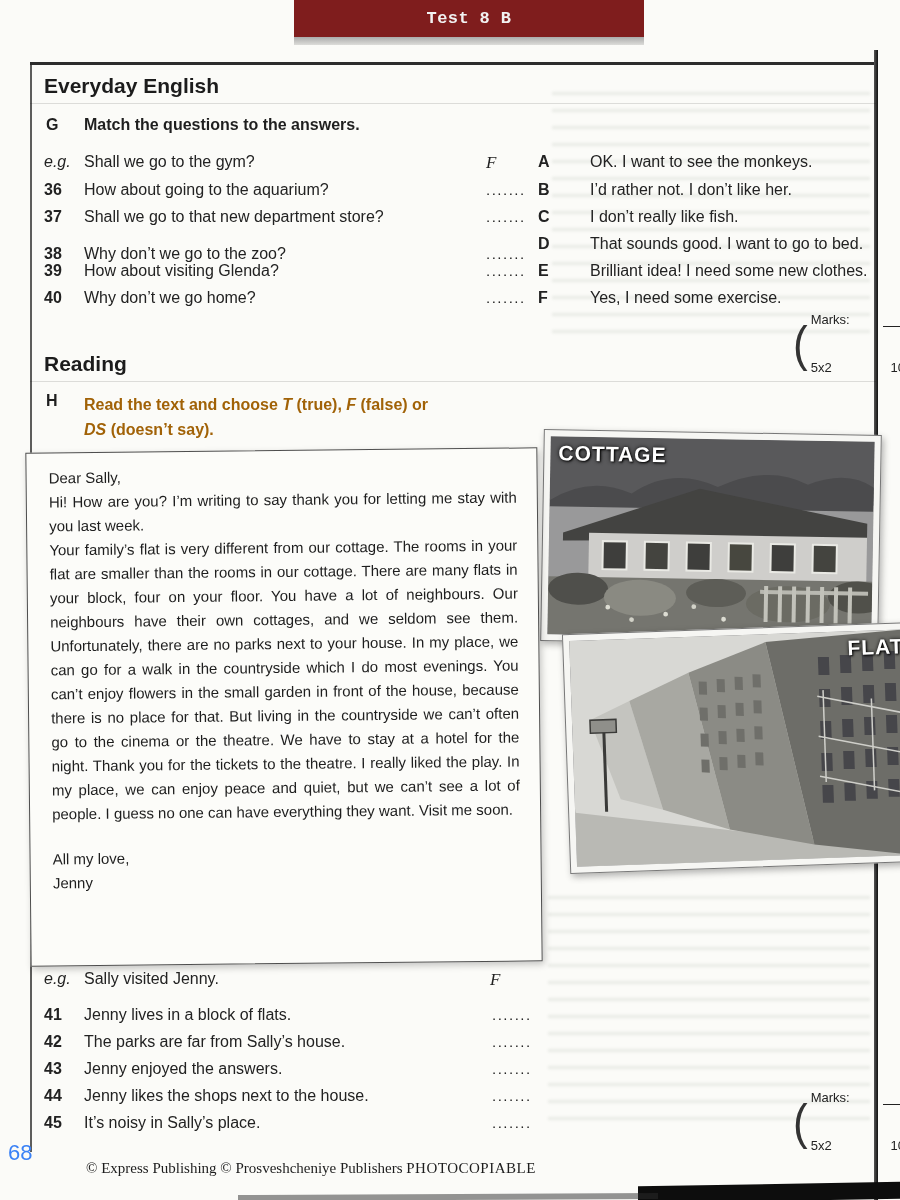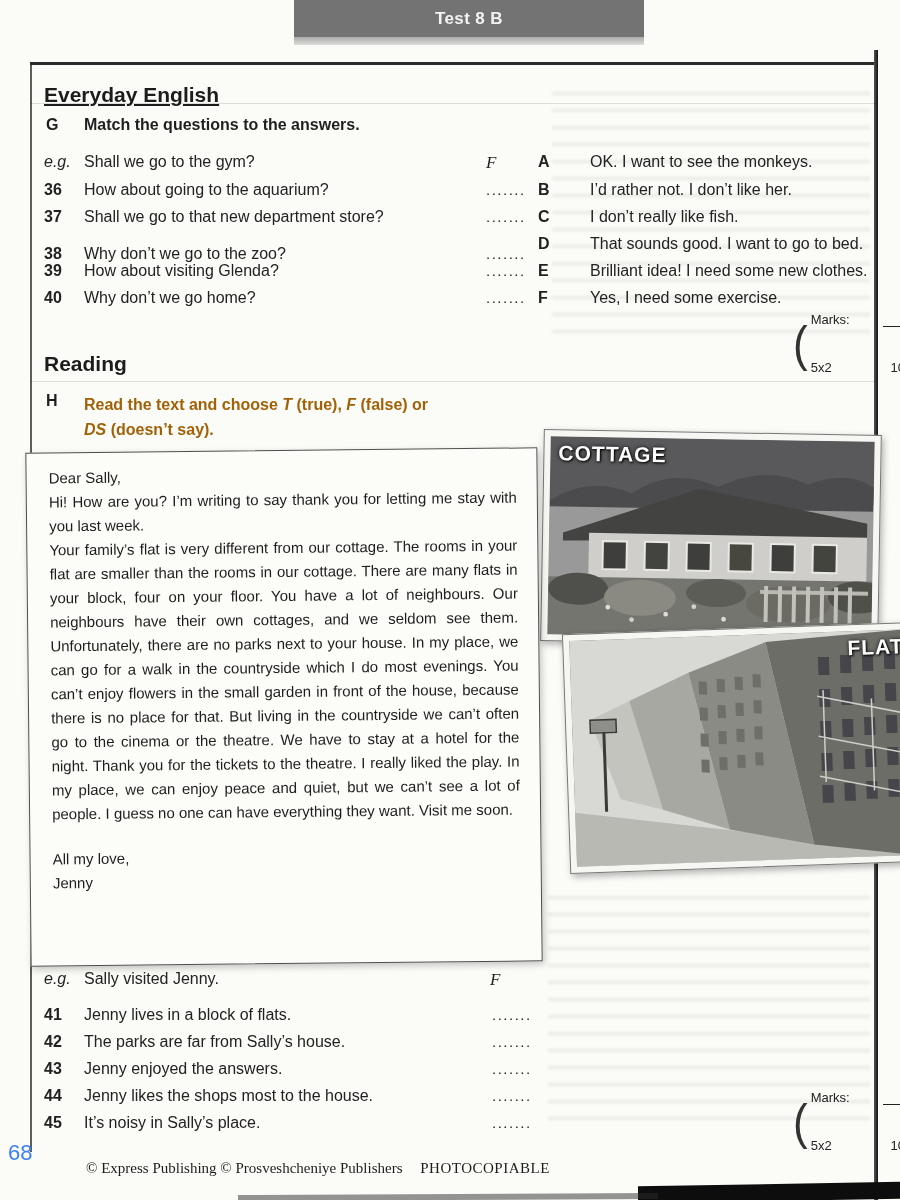--- a/index.html
+++ b/index.html
@@ -1,23 +1,23 @@
 <!DOCTYPE html>
 <html><head>
 <meta charset="utf-8">
 <style>
   * { margin:0; padding:0; box-sizing:border-box; }
   html,body { width:900px; height:1200px; }
   body { font-family:"Liberation Sans", sans-serif; background:#ffffff; }
   .page { position:relative; width:900px; height:1200px; background:#fbfbf8; overflow:hidden; color:#222; }
 
   
-  .tab { position:absolute; left:294px; top:0; width:350px; height:37px; background:#737373;
+  .tab { position:absolute; left:294px; top:0; width:350px; height:37px; background:#7f1d1d;
          color:#f2f2f2; font-weight:bold; font-size:17px; letter-spacing:.4px;
-         display:flex; align-items:center; justify-content:center; }
+         display:flex; align-items:center; justify-content:center;font-family:Liberation Mono, monospace; }
   .tab-shadow { position:absolute; left:294px; top:37px; width:350px; height:8px;
          background:linear-gradient(#a2a2a2,#d9d9d6); opacity:.9; }
   .rule-top { position:absolute; left:30px; top:62px; width:846px; height:2.5px; background:#2c2c2c; }
   .rule-left { position:absolute; left:30px; top:62px; width:2px; height:1090px; background:rgba(40,40,40,.75); }
   .edge-right { position:absolute; left:874px; top:50px; width:4px; height:1150px;
          background:linear-gradient(90deg,#555,#121212); }
   .faint-rule { position:absolute; height:1px; background:rgba(0,0,0,.12); }
   .bottom-dark1 { position:absolute; left:638px; top:1184px; width:270px; height:17px; background:#0d0d0d; transform:skewY(-1deg); }
   .bottom-dark2 { position:absolute; left:238px; top:1194px; width:420px; height:6px; background:#2b2b2b; opacity:.5; transform:skewY(-.3deg); }
   .ghost { position:absolute; opacity:.13; filter:blur(1.4px); pointer-events:none;
@@ -69,40 +69,40 @@
   .photo.cottage .img { width:324px; height:198px; }
   .photo.cottage .plabel { left:8px; top:5px; }
   .photo.flats { left:566px; top:628px; width:352px; height:240px; transform:rotate(-2deg); }
   .photo.flats .img { width:338px; height:226px; }
   .photo.flats .plabel { right:4px; top:5px; }
 
   
   .page-num { position:absolute; left:8px; top:1140px; font-size:22px; color:#3b82f6; }
   .footer-line { position:absolute; left:86px; top:1160px; font-family:"Liberation Serif", serif;
                  font-size:15px; color:#1d1d1d; }
-  .footer-line .photocopiable { margin-left:14px; letter-spacing:.5px; }
+  .footer-line .photocopiable { letter-spacing:.5px; }
 </style>
 </head>
 <body>
 
 <div class="page">
 
   <div class="tab">
     <span>Test 8 B</span>
   </div>
   <div class="tab-shadow"></div>
   <div class="rule-top"></div>
   <div class="rule-left"></div>
   <div class="edge-right"></div>
   <div class="faint-rule" style="left:30px; top:103px; width:846px;"></div>
   <div class="faint-rule" style="left:30px; top:381px; width:846px;"></div>
   <div class="ghost" style="left:552px; top:78px; width:318px; height:256px;"></div>
   <div class="ghost" style="left:548px; top:882px; width:322px; height:246px;"></div>
 
-  <h2 class="sec-title" style="top:83px;text-decoration:underline;">Everyday English</h2>
+  <h2 class="sec-title" style="top:74px;">Everyday English</h2>
 
   <div class="ex-head" style="top:116px;">
     <span class="ex-letter">G</span><span>Match the questions to the answers.</span>
   </div>
 
   <div class="qrow" style="top:153px;">
     <span class="eg">e.g.</span>
     <span class="qtext">Shall we go to the gym?</span>
     <span class="ans-hand">F</span>
   </div>
@@ -302,21 +302,21 @@
     <span class="qtext">The parks are far from Sally’s house.</span>
     <span class="dots">.......</span>
   </div>
   <div class="qrow r" style="top:1060px;">
     <span class="qnum">43</span>
     <span class="qtext">Jenny enjoyed the answers.</span>
     <span class="dots">.......</span>
   </div>
   <div class="qrow r" style="top:1087px;">
     <span class="qnum">44</span>
-    <span class="qtext">Jenny likes the shops most to the house.</span>
+    <span class="qtext">Jenny likes the shops next to the house.</span>
     <span class="dots">.......</span>
   </div>
   <div class="qrow r" style="top:1114px;">
     <span class="qnum">45</span>
     <span class="qtext">It’s noisy in Sally’s place.</span>
     <span class="dots">.......</span>
   </div>
 
   <div class="marks" style="left:793px; top:1090px;">
     <span class="paren">(</span>

